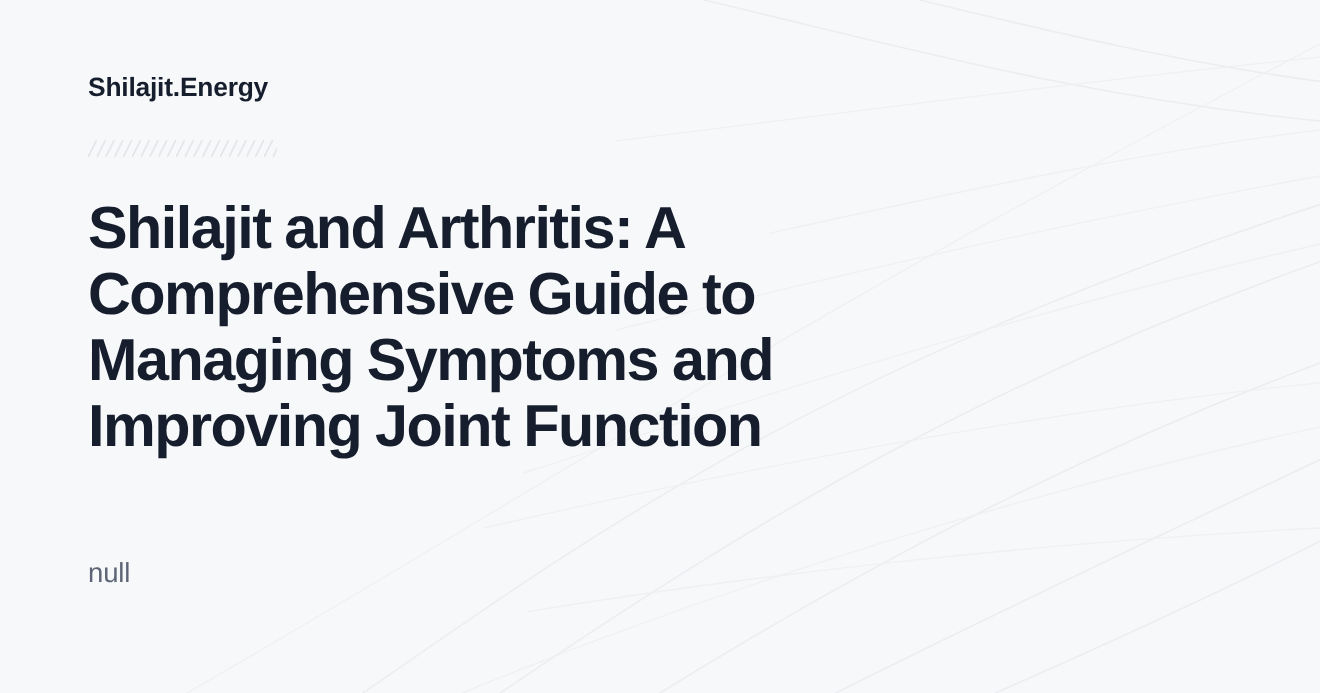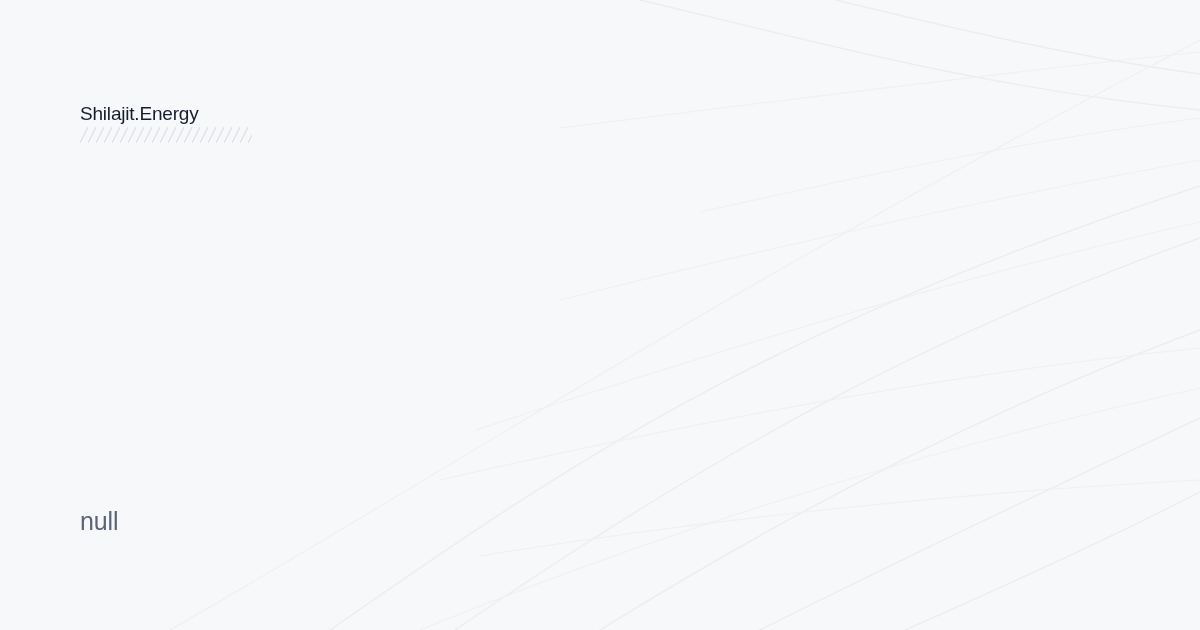--- a/index.html
+++ b/index.html
@@ -41,27 +41,26 @@
     z-index: 2;
     padding: 0 80px;
     box-sizing: border-box;
     height: 100%;
   }
 
   .site-name {
     position: absolute;
     left: 80px;
     top: 68px;
-    font-size: 19px;
-    font-weight: 400;
+    font-size: 24px;
+    font-weight: 700;
     letter-spacing: -0.2px;
     color: #161e2e;
     line-height: 1;
     white-space: nowrap;
-    margin-top: 36px;
   }
 
   
   .hatch-rule {
     position: absolute;
     left: 80px;
     top: 127px;
     width: 172px;
     height: 16px;
   }
@@ -125,17 +124,18 @@
 
     <svg class="hatch-rule" viewBox="0 0 172 16" width="172" height="16" xmlns="http://www.w3.org/2000/svg" aria-hidden="true">
       <defs>
         <pattern id="hatchPattern" patternUnits="userSpaceOnUse" width="8" height="16">
           <line x1="0" y1="16" x2="8" y2="0" stroke="#dfe2e7" stroke-width="1.3"></line>
         </pattern>
       </defs>
       <rect x="0" y="0" width="172" height="16" fill="url(#hatchPattern)"></rect>
     </svg>
 
+    <h1 class="title">Shilajit and Arthritis: A Comprehensive Guide to Managing Symptoms and Improving Joint Function</h1>
 
     <p class="subtitle">null</p>
 
   </div>
 </div>
 
 </body></html>

